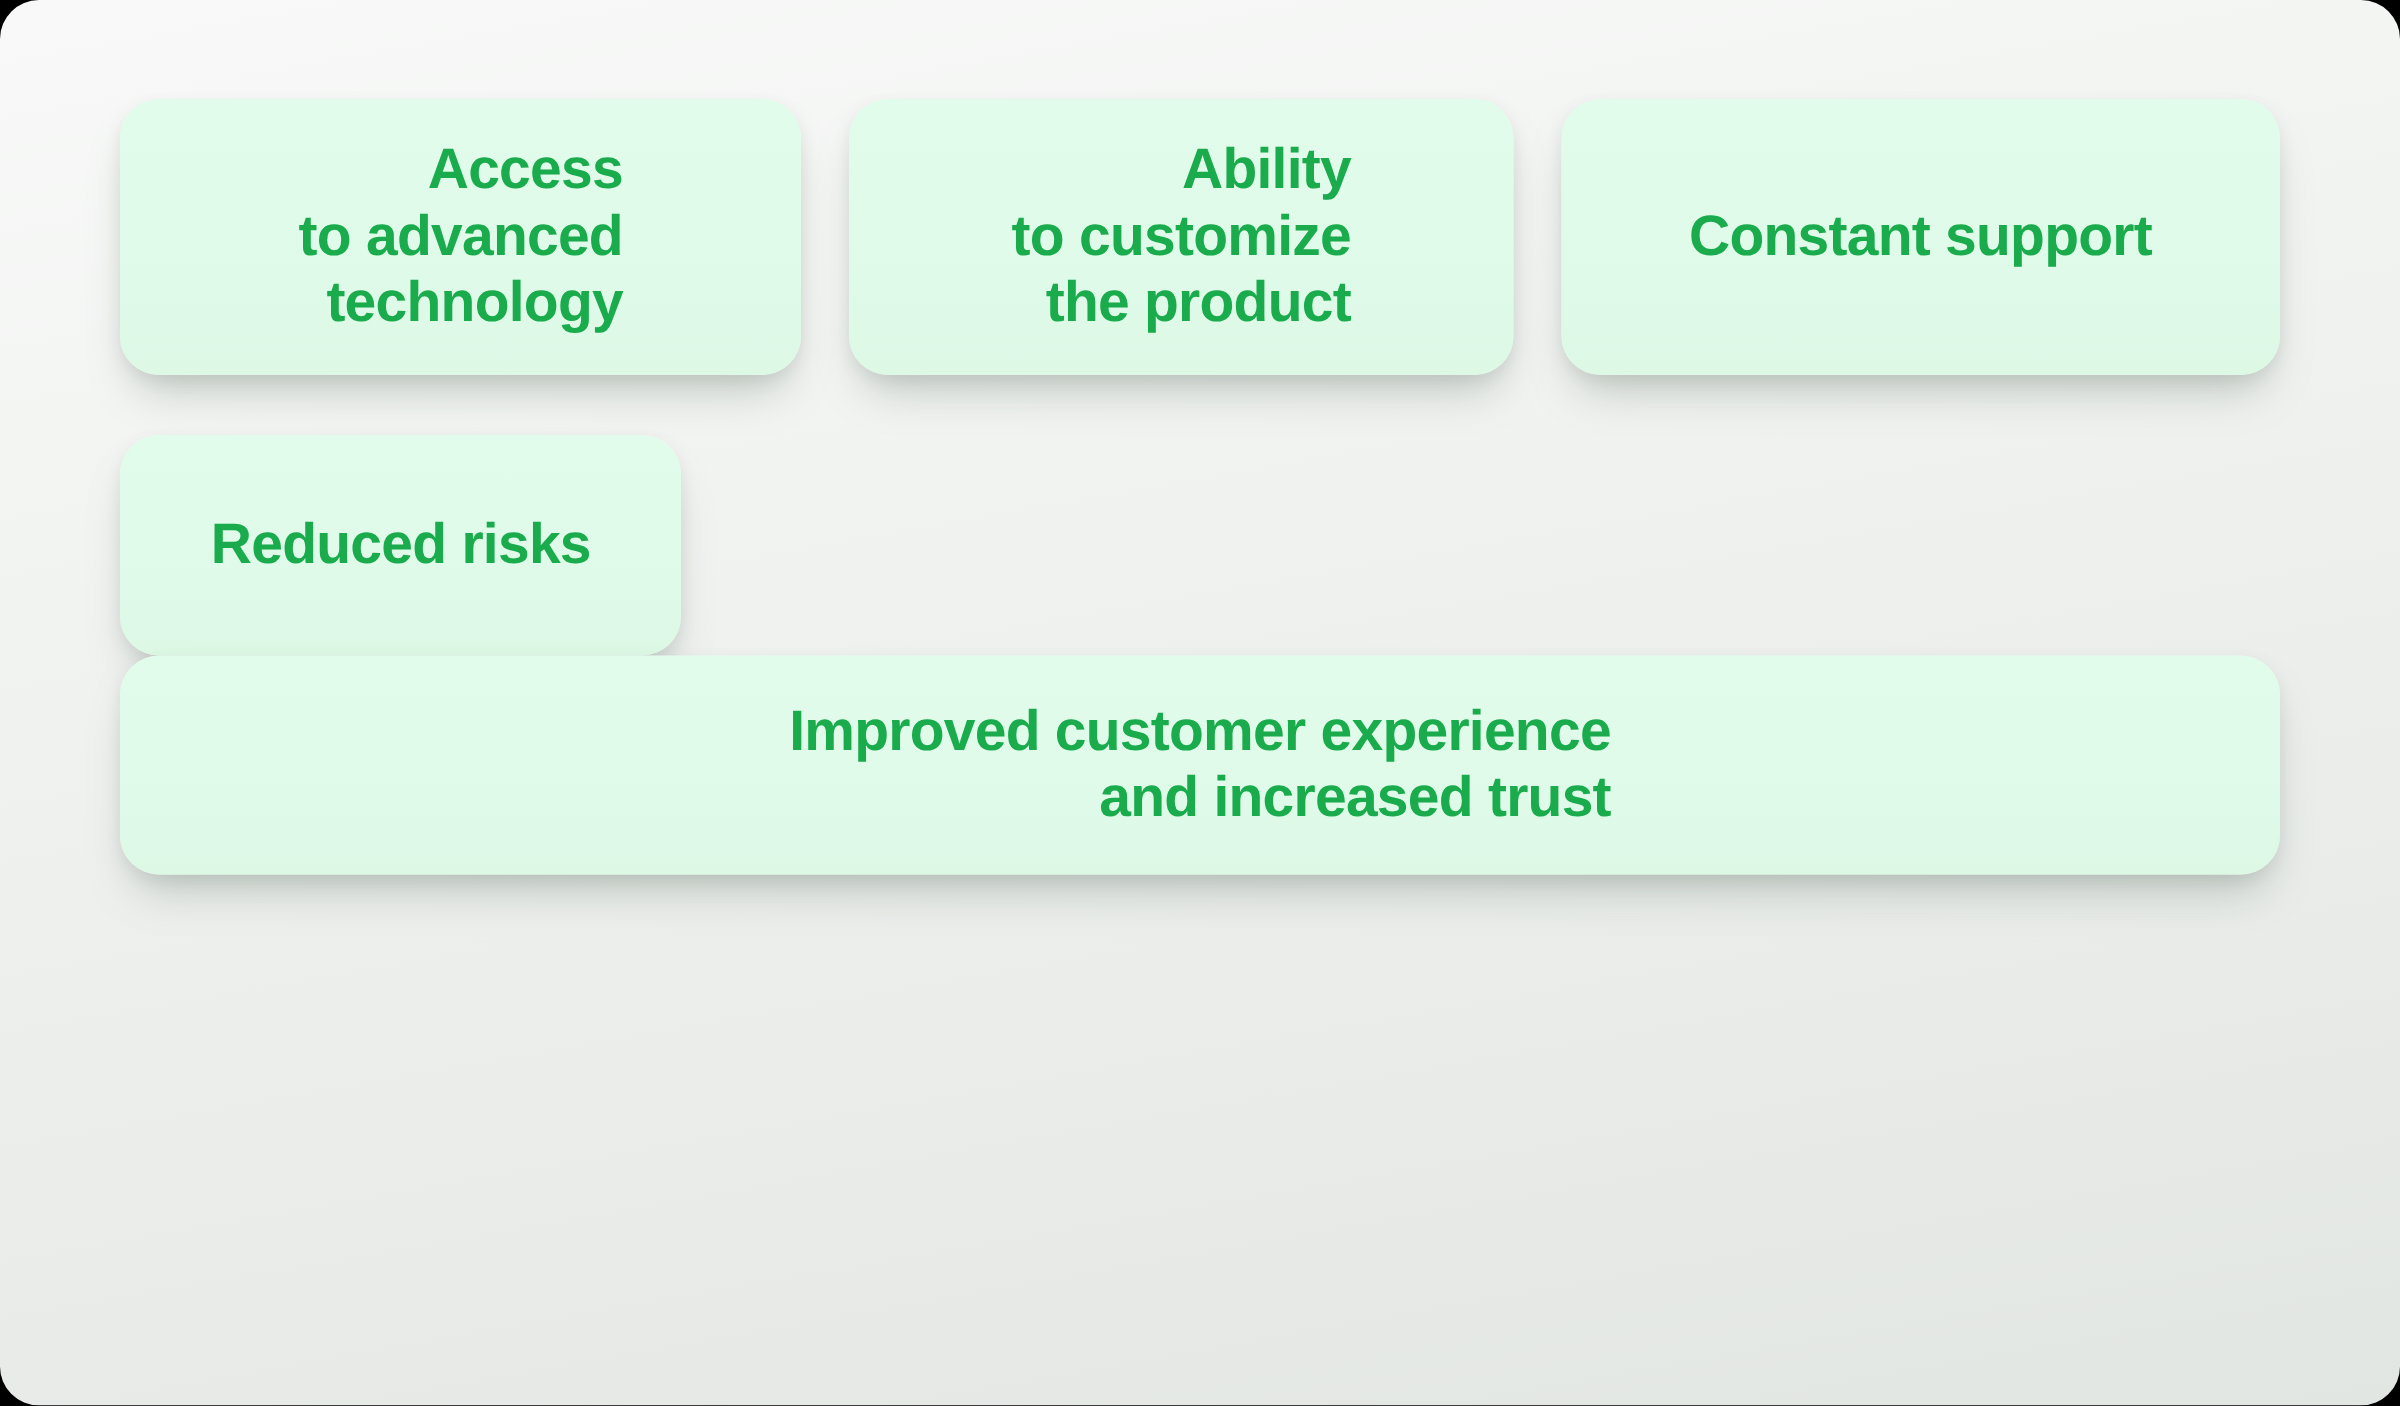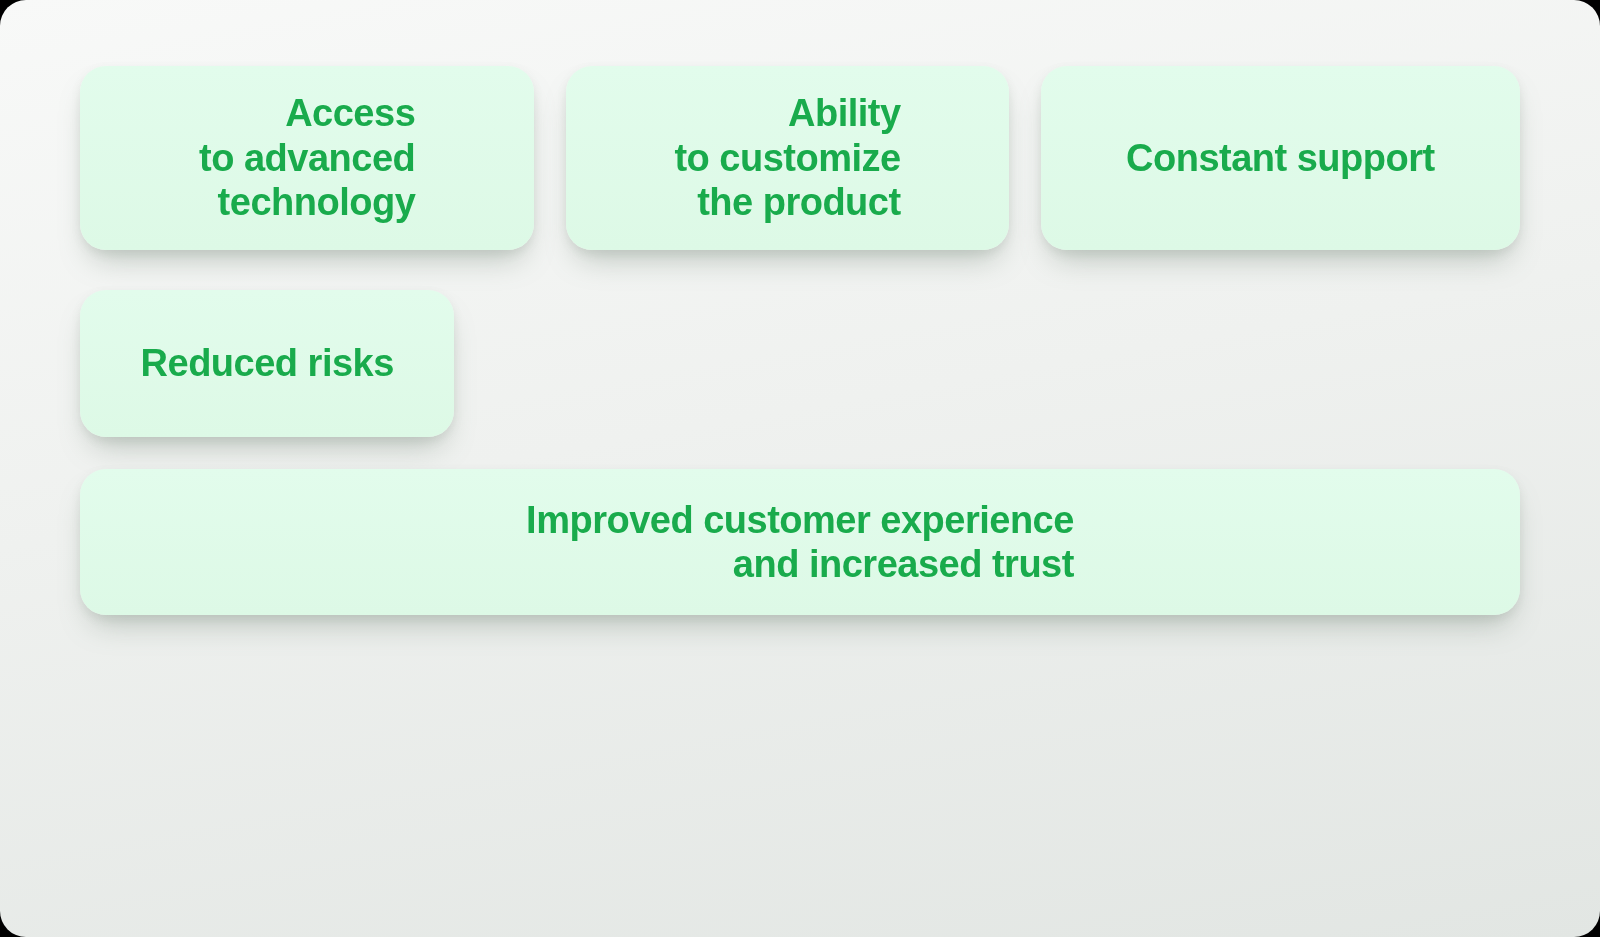--- a/index.html
+++ b/index.html
@@ -38,21 +38,21 @@
     margin-top:66px;
     display:flex;
     flex-direction:column;
   }
   .row{
     display:grid;
     column-gap:32px;
   }
   .row-1{ grid-template-columns:455fr 443fr 480fr; height:184px; }
   .row-2{ grid-template-columns:375fr 615fr 388fr; height:147px; margin-top:40px; }
-  .row-3{ grid-template-columns:1fr; height:146px; margin-top:32px; }
+  .row-3{ grid-template-columns:1fr; height:146px; }
   .card{
     background:linear-gradient(180deg, var(--card-bg-top) 0%, var(--card-bg-bottom) 100%);
     border-radius:26px;
     box-shadow:0 18px 30px -10px rgba(104,126,110,0.40),
                0 4px 10px rgba(104,126,110,0.12);
     display:flex;
     align-items:center;
     justify-content:center;
     text-align:right;
   }

